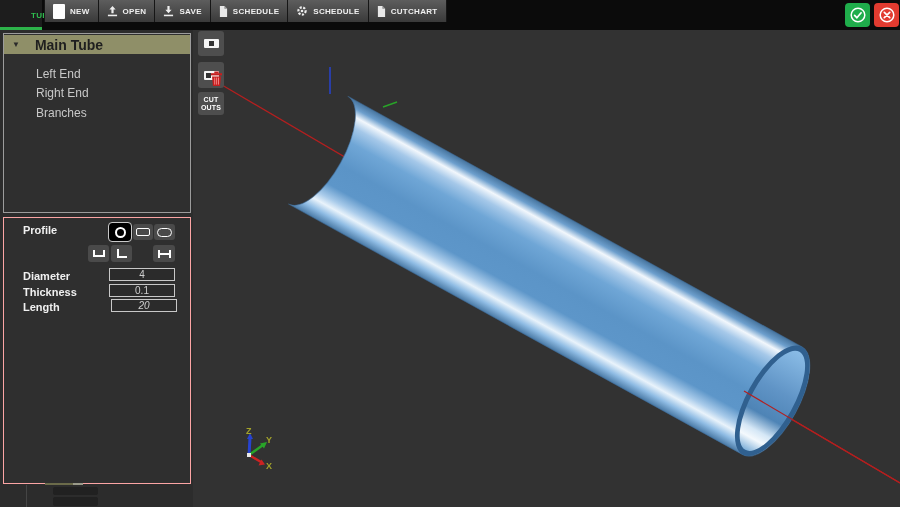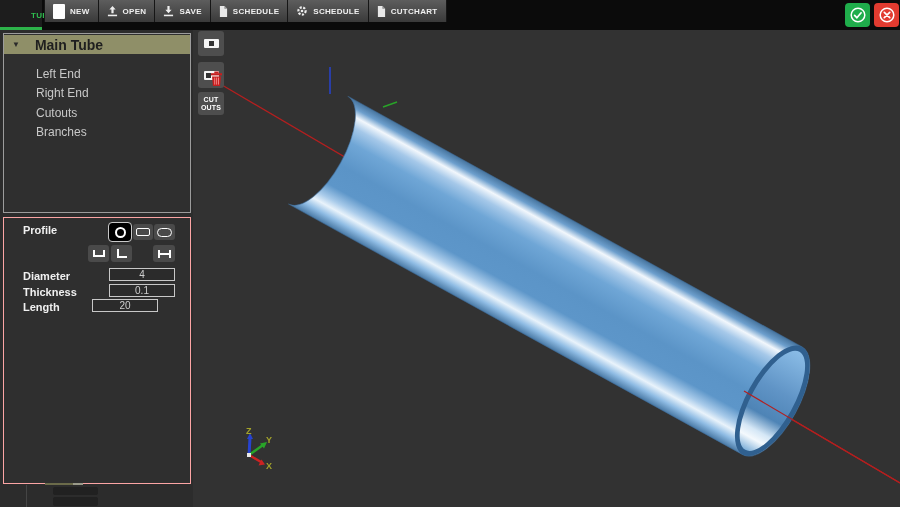--- a/index.html
+++ b/index.html
@@ -219,21 +219,20 @@
 </div>
 
 <div class="tree-box">
   <div class="tree-row-selected">
     <span class="tree-caret">▼</span>
     <span class="lbl">Main Tube</span>
   </div>
   <div class="tree-items">
     <div class="tree-item">Left End</div>
     <div class="tree-item">Right End</div>
-    <div class="tree-item">Cutouts</div>
     <div class="tree-item">Branches</div>
   </div>
 </div>
 
 <div class="props-box">
   <div class="plabel" style="left:19px; top:6px;">Profile</div>
 
   <div class="pf-btn selected" style="left:105px; top:5px; width:22px; height:18px;">
     <span class="ic-circle"></span>
   </div>
@@ -255,20 +254,20 @@
       </span>
   </div>
 
   <div class="plabel" style="left:19px; top:52px;">Diameter</div>
   <input class="field-input" style="left: 105px; top: 50px;" value="4">
 
   <div class="plabel" style="left:19px; top:68px;">Thickness</div>
   <input class="field-input" style="left: 105px; top: 66px;" value="0.1">
 
   <div class="plabel" style="left:19px; top:83px;">Length</div>
-  <input class="field-input" style="left: 88px; top: 81px;" value="20">
+  <input class="field-input" style="left: 107px; top: 81px; font-style: italic;" value="20">
 </div>
 
 <div class="partial-vline"></div>
 <div class="partial-sliver"></div>
 <div class="partial-sliver2"></div>
 <div class="partial-rect" style="left:53px; top:487px; width:45px; height:8px;"></div>
 <div class="partial-rect" style="left:53px; top:497px; width:45px; height:9px;"></div>
 
 </body></html>

